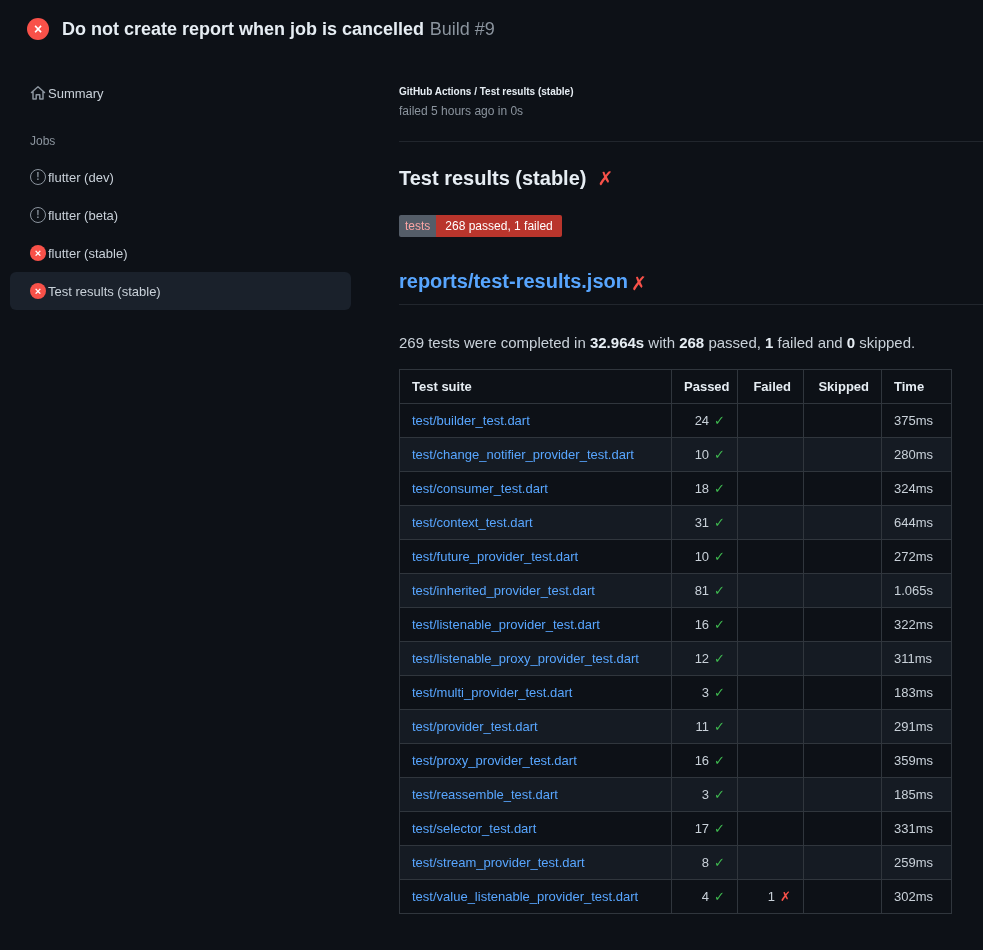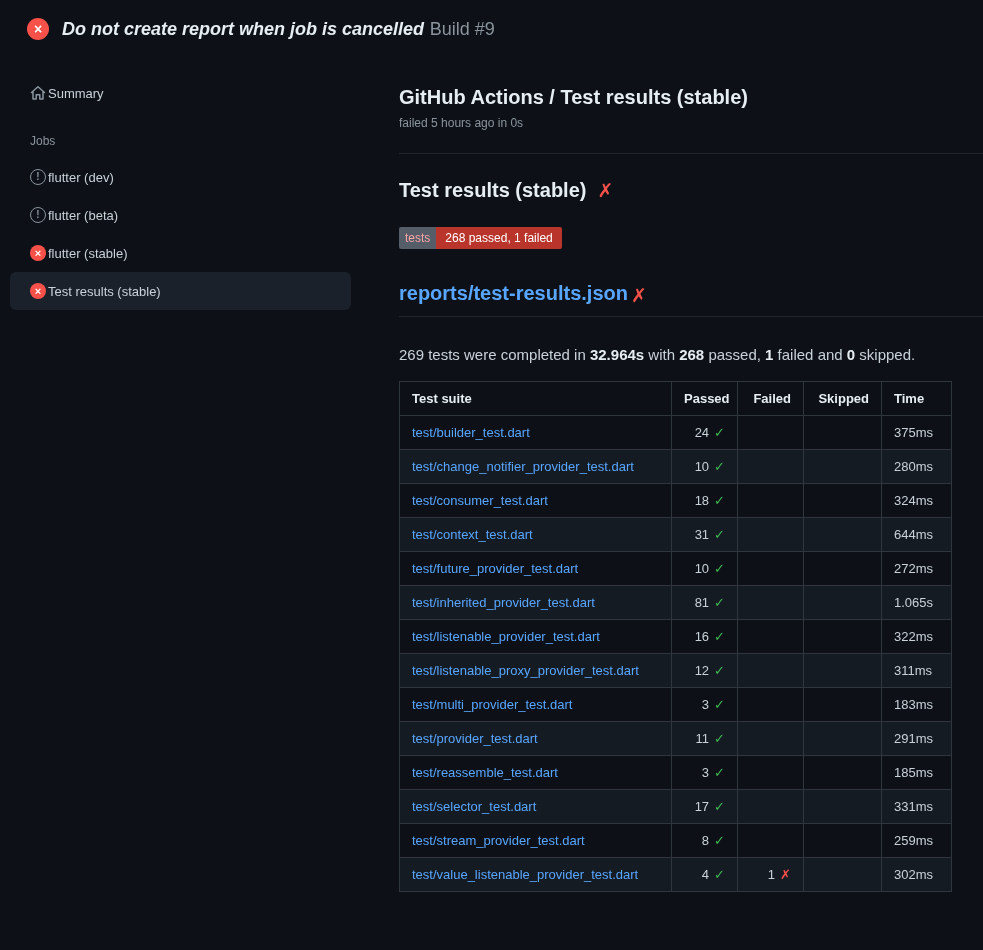--- a/index.html
+++ b/index.html
@@ -29,21 +29,21 @@
   .app-header{
     display:flex;align-items:center;gap:13px;
     padding:16px 24px 14px 27px;height:56px;
   }
   .icon-x-big{
     width:22px;height:22px;border-radius:50%;
     background:var(--danger);color:#fff;
     display:flex;align-items:center;justify-content:center;
     font-size:14px;font-weight:700;flex-shrink:0;line-height:1;
   }
-  .app-title{font-size:18px;font-weight:700;color:var(--fg-bright);font-style:italic;}
+  .app-title{font-size:18px;font-weight:700;color:var(--fg-bright);}
   .app-build{font-size:18px;font-weight:400;color:var(--muted);margin-left:2px;margin-top:7px;}
   
   .content{display:flex;align-items:flex-start;}
   .sidebar{width:375px;flex-shrink:0;padding:18px 14px 0 10px;}
   .main{flex:1;min-width:0;padding:30px 0 0 24px;}
   
   .side-item{
     display:flex;align-items:center;gap:2px;
     height:38px;padding:0 8px 0 20px;width:341px;
     border-radius:6px;font-size:13px;color:var(--fg);cursor:pointer;
@@ -57,21 +57,21 @@
     display:flex;align-items:center;justify-content:center;
     font-size:11px;font-weight:700;flex-shrink:0;line-height:1;
   }
   .icon-warn{
     width:16px;height:16px;border-radius:50%;
     border:1.5px solid var(--muted);color:var(--muted);
     display:flex;align-items:center;justify-content:center;
     font-size:10px;font-weight:700;flex-shrink:0;line-height:1;
   }
   
-  .breadcrumb{font-size:20px;font-weight:700;color:var(--fg-bright);}
+  .breadcrumb{font-size:10px;font-weight:700;color:var(--fg-bright);}
   .status-line{font-size:12px;color:var(--muted);margin-top:7px;}
   .divider{border-bottom:1px solid var(--border-soft);margin-top:23px;}
   .check-title{
     margin-top:25px;font-size:20px;font-weight:700;color:var(--fg-bright);
     display:flex;align-items:center;gap:11px;
   }
   .title-cross{color:var(--danger);font-weight:700;font-size:19px;line-height:1;}
   .badge{margin-top:25px;display:inline-flex;font-size:12px;line-height:1;}
   .badge-label{background:var(--badge-gray);color:#fca5a5;padding:5px 6px;border-radius:2px 0 0 2px;}
   .badge-value{background:var(--badge-red);color:#ffffff;padding:5px 9px;border-radius:0 2px 2px 0;}
@@ -258,20 +258,27 @@
   </tr>
 
   <tr>
     <td><a href="#" class="suite-link">test/provider_test.dart</a></td>
     <td class="num passed-cell"><span class="count">11</span><span class="check">✓</span></td>
     <td class="num failed-cell"><span class="count"></span><span class="cross"></span></td>
     <td class="num skipped-cell"></td>
     <td class="time-cell">291ms</td>
   </tr>
 
+  <tr>
+    <td><a href="#" class="suite-link">test/proxy_provider_test.dart</a></td>
+    <td class="num passed-cell"><span class="count">16</span><span class="check">✓</span></td>
+    <td class="num failed-cell"><span class="count"></span><span class="cross"></span></td>
+    <td class="num skipped-cell"></td>
+    <td class="time-cell">359ms</td>
+  </tr>
 
   <tr>
     <td><a href="#" class="suite-link">test/reassemble_test.dart</a></td>
     <td class="num passed-cell"><span class="count">3</span><span class="check">✓</span></td>
     <td class="num failed-cell"><span class="count"></span><span class="cross"></span></td>
     <td class="num skipped-cell"></td>
     <td class="time-cell">185ms</td>
   </tr>
 
   <tr>

